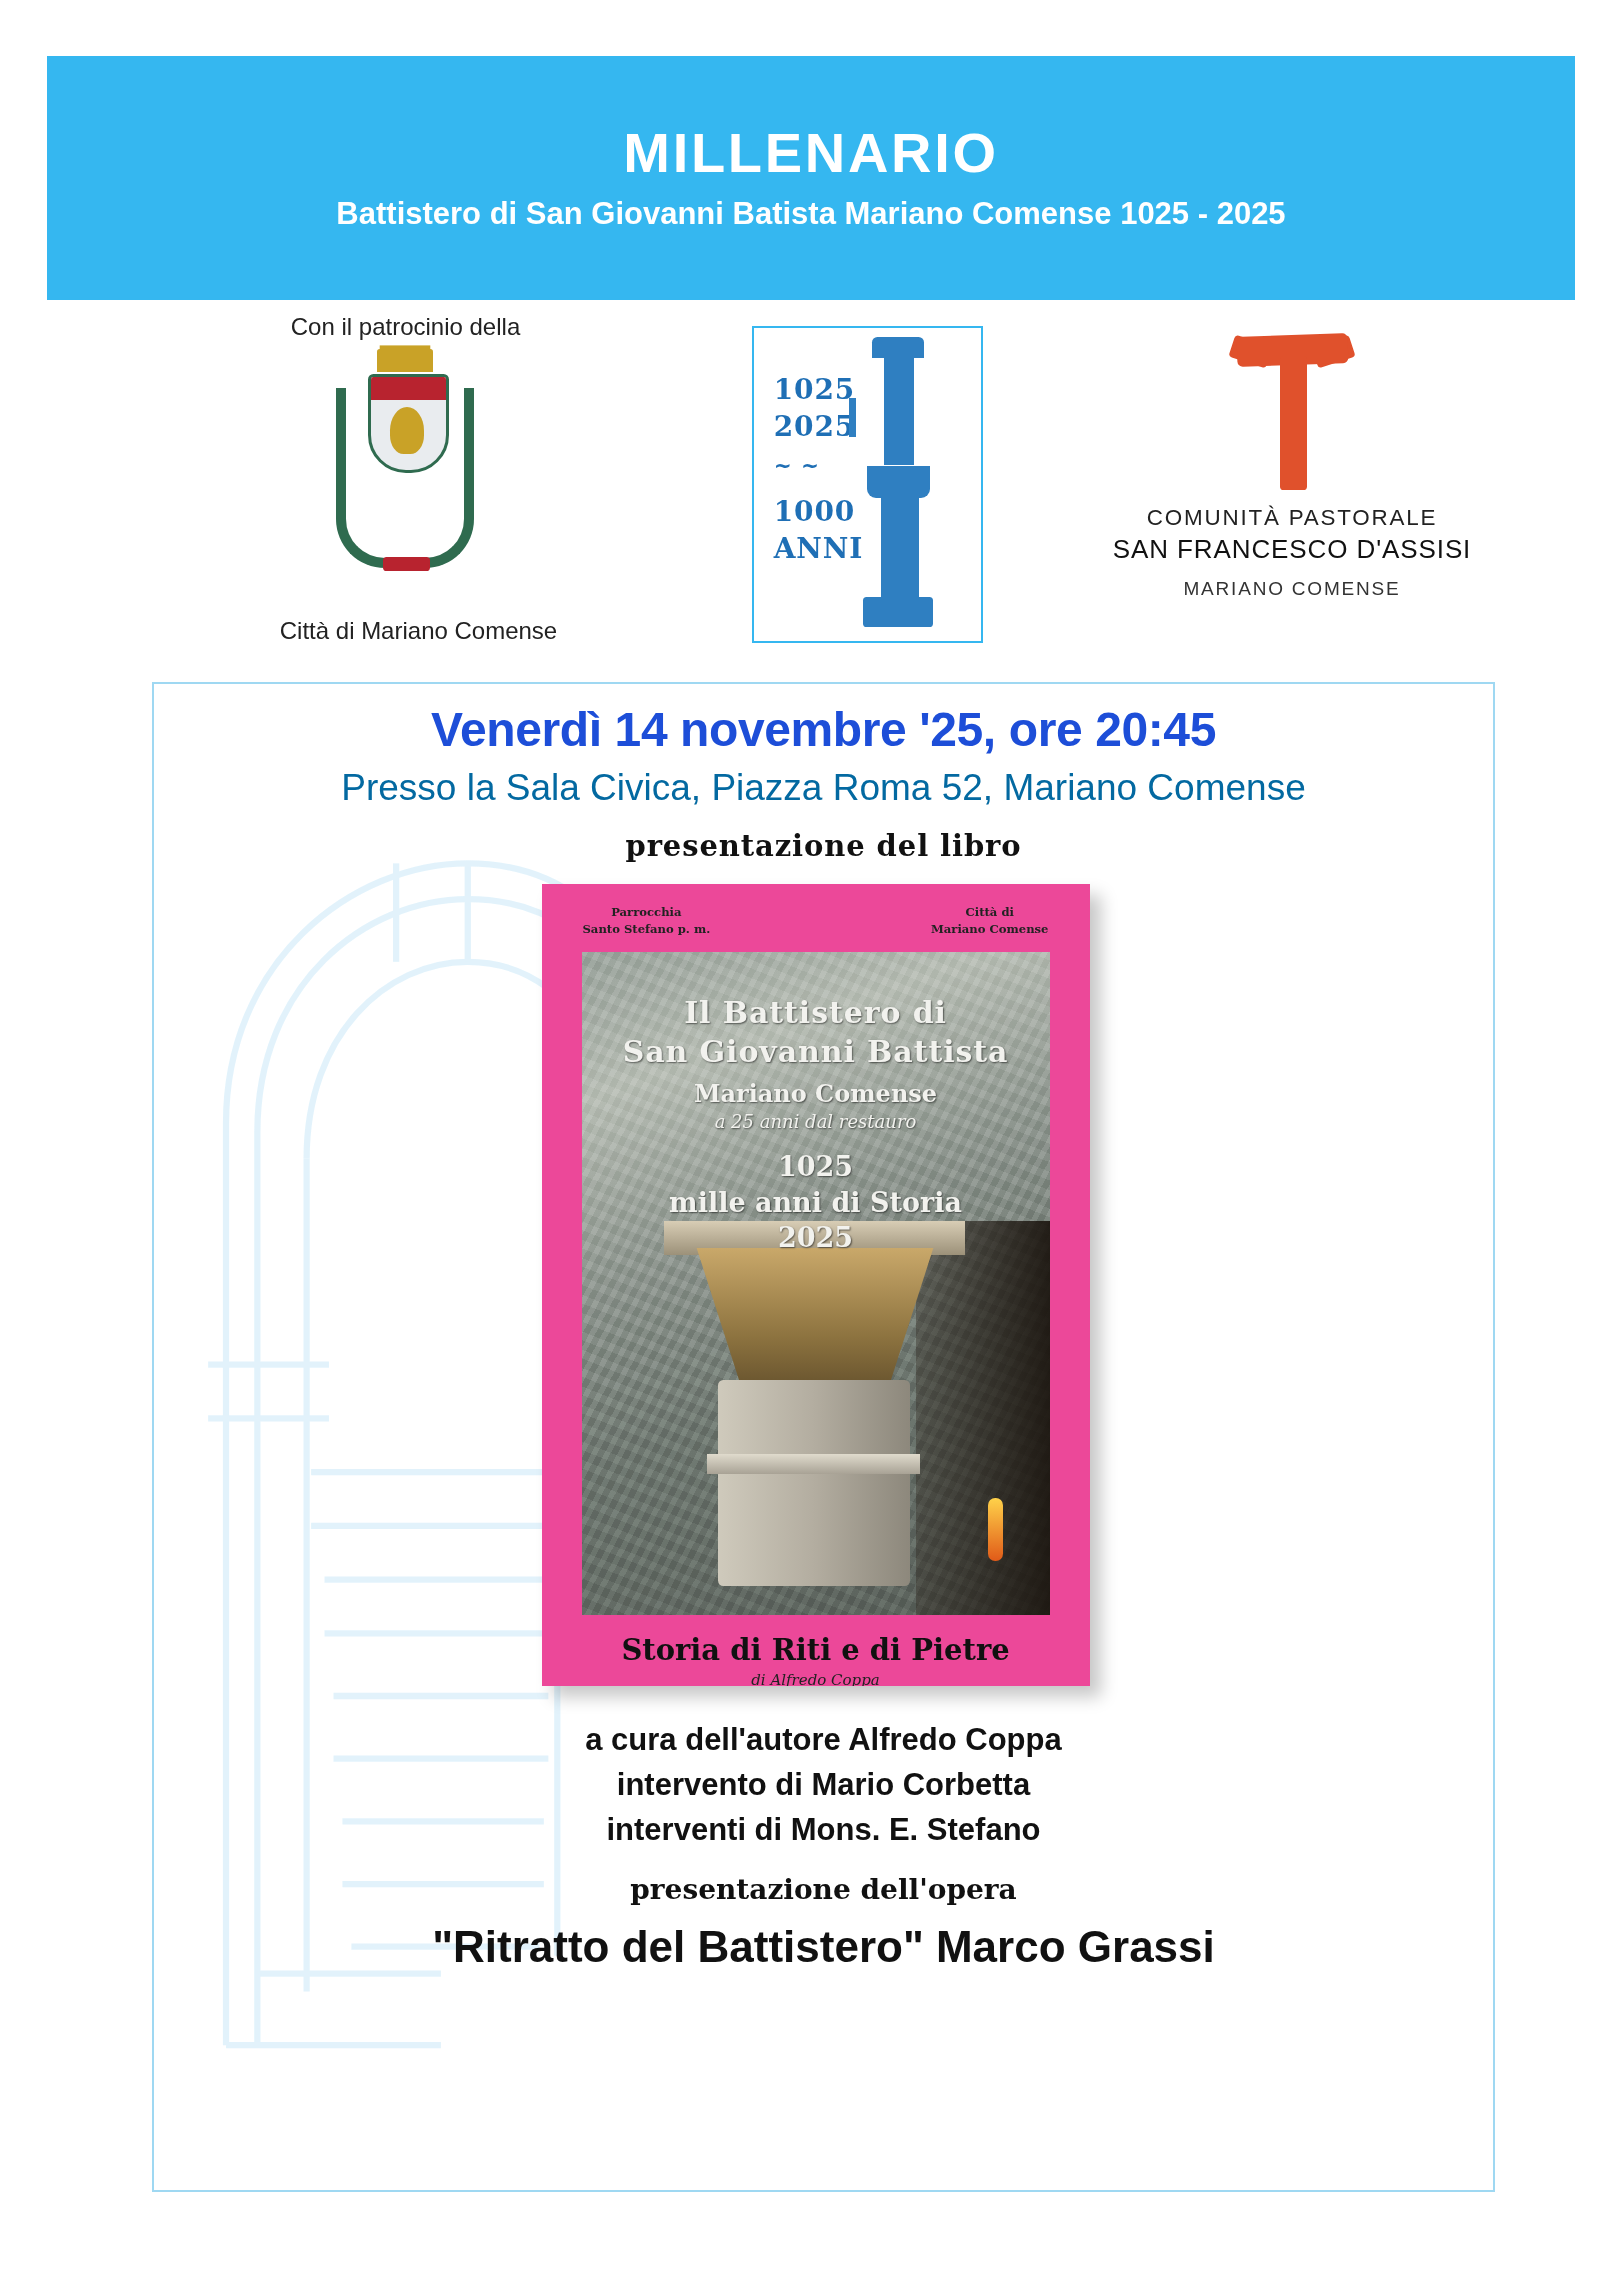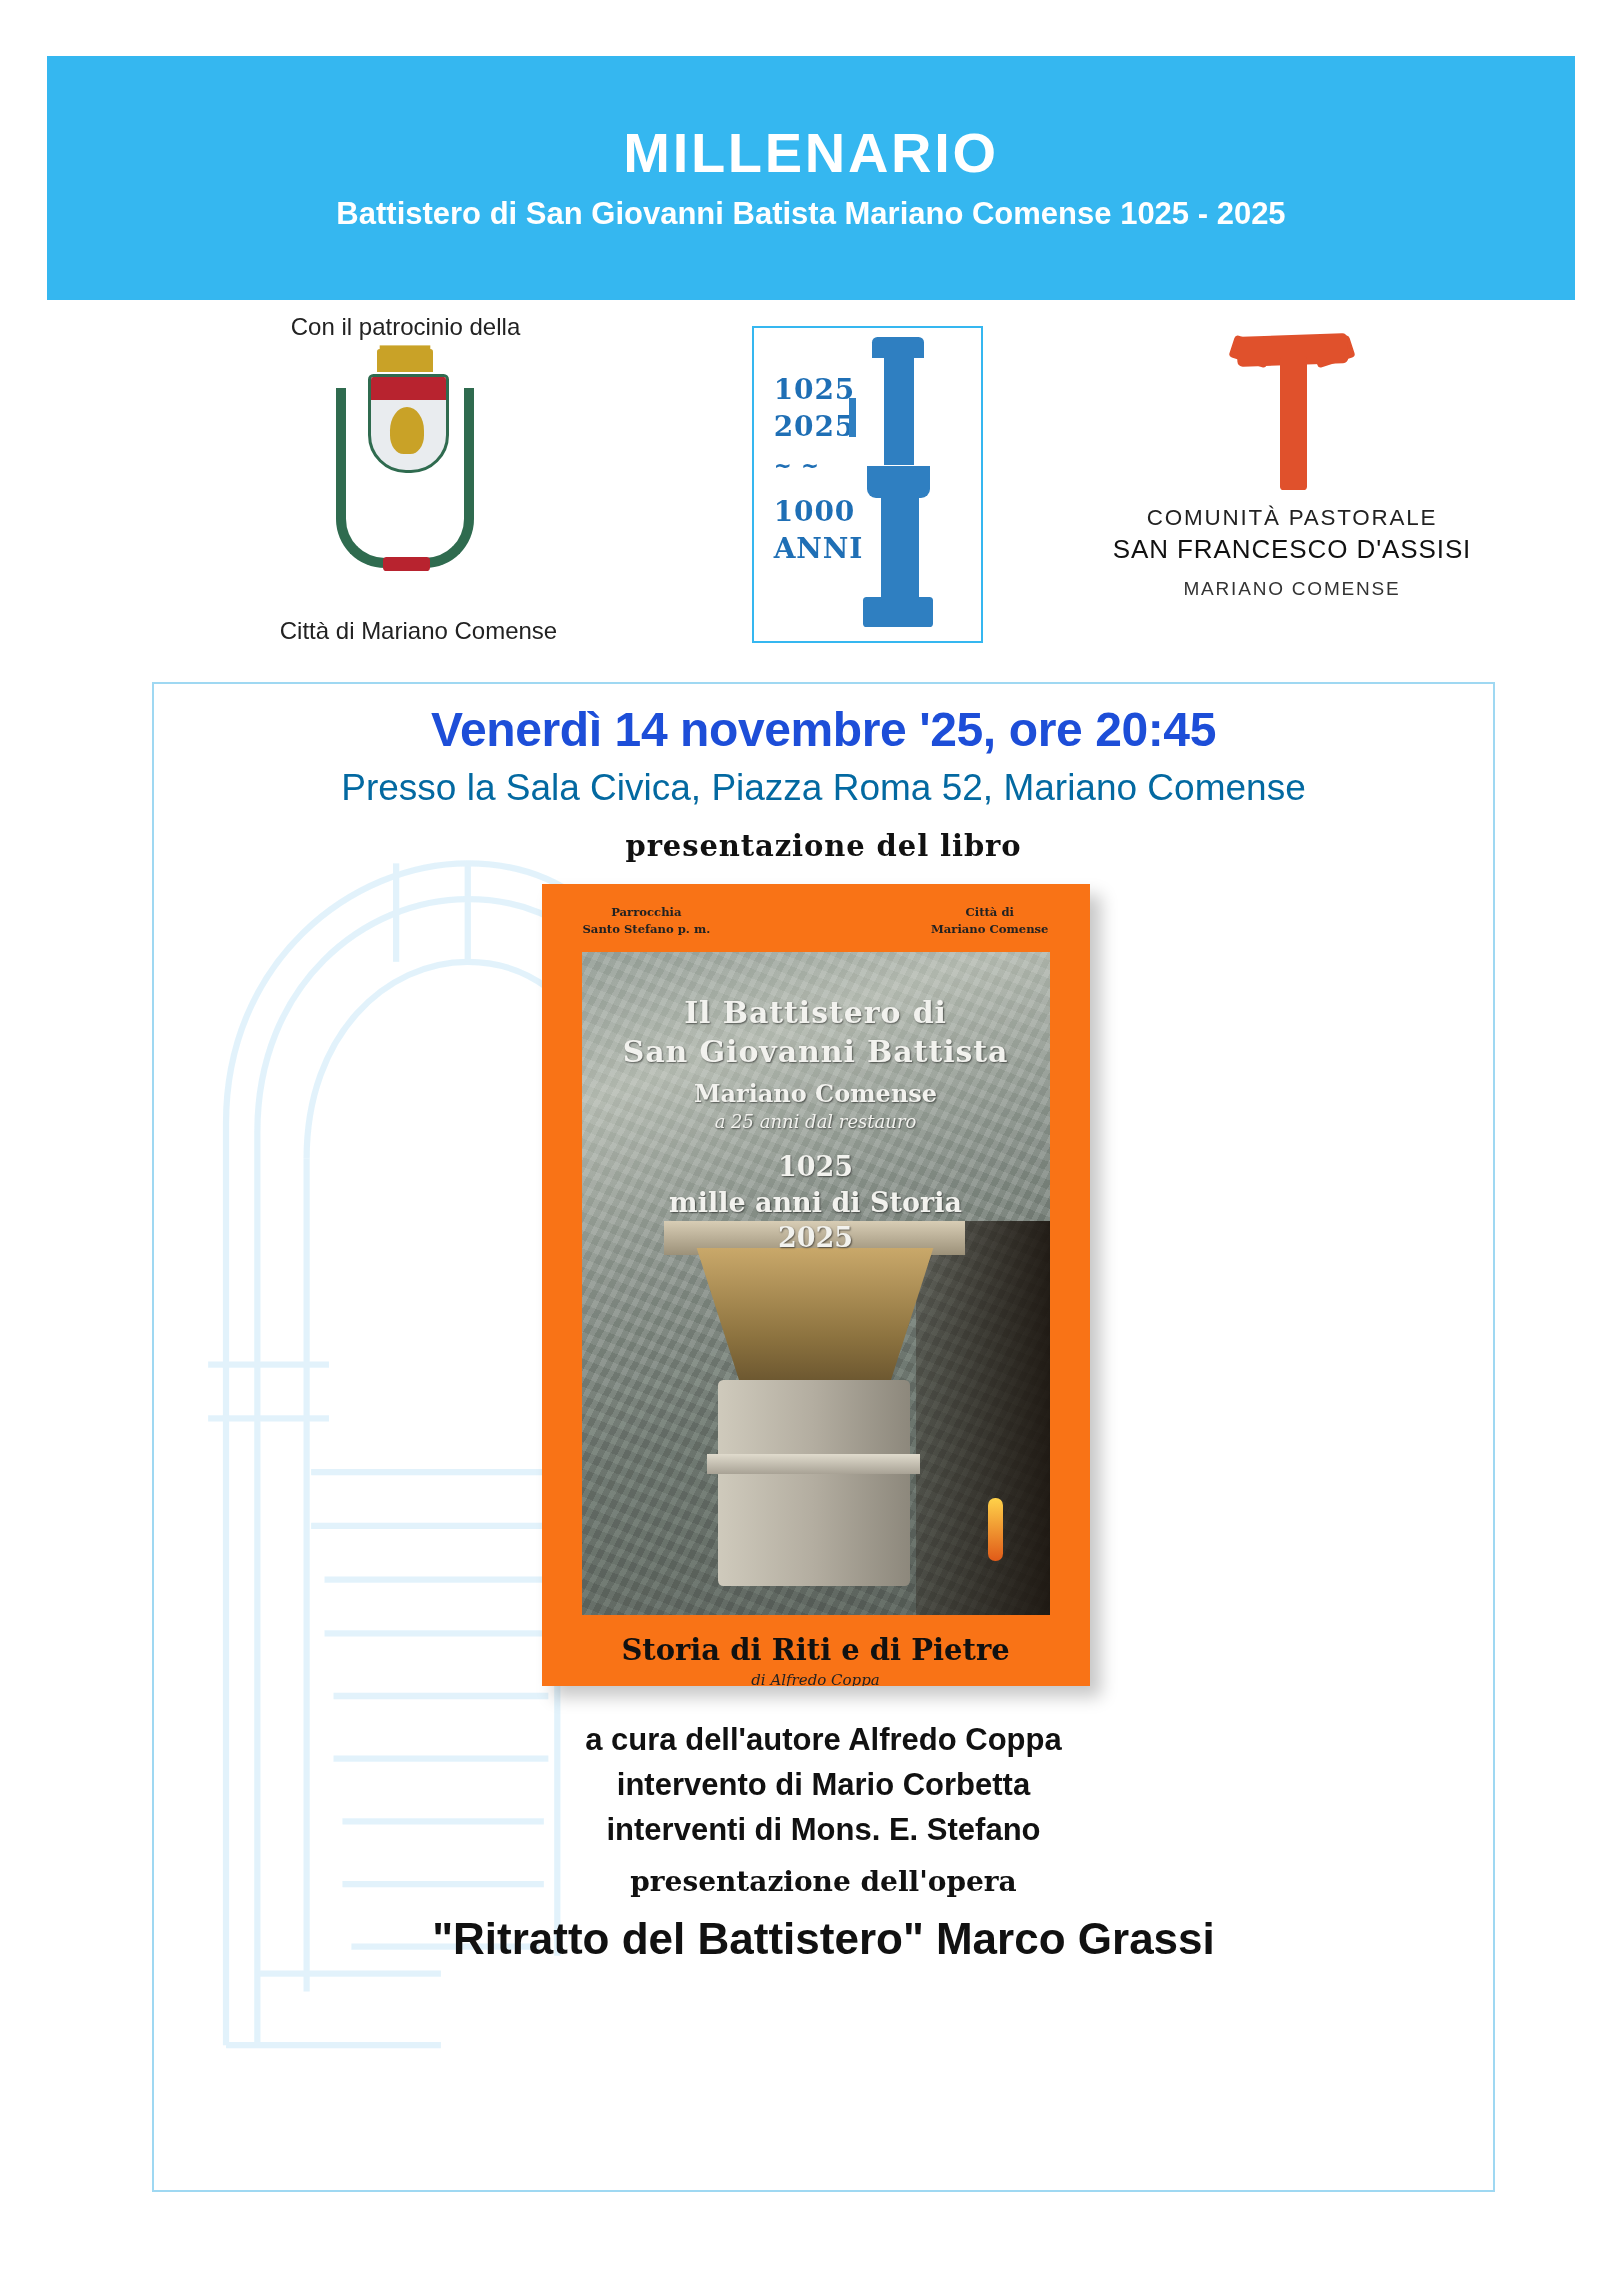--- a/index.html
+++ b/index.html
@@ -323,21 +323,21 @@
     margin: 21.5px auto 0;
     width: 564px;
     height: 811px;
     position: relative;
   }
   .book {
     position: absolute;
     left: 0; top: 0;
     width: 548px;
     height: 802px;
-    background: #f97316;
+    background: #ec4899;
     box-shadow: 10.7px 10.7px 16px rgba(0,0,0,0.22);
     overflow: hidden;
   }
   .book-head {
     display: flex;
     justify-content: space-between;
     padding: 19.7px 41px 0;
     font-family: "DejaVu Serif", serif;
     font-size: 11.6px;
     font-weight: bold;
@@ -433,21 +433,21 @@
   }
 
   .credits {
     margin-top: 23px;
     font-size: 31px;
     font-weight: bold;
     color: #111;
     line-height: 1.45;
   }
   .ev-pres2 {
-    margin-top: 12px;
+    margin-top: 20px;
     font-family: "DejaVu Serif", serif;
     font-size: 28px;
     font-weight: bold;
     color: #111;
   }
   .ev-work {
     margin-top: 16px;
     font-size: 44px;
     font-weight: bold;
     color: #111;

